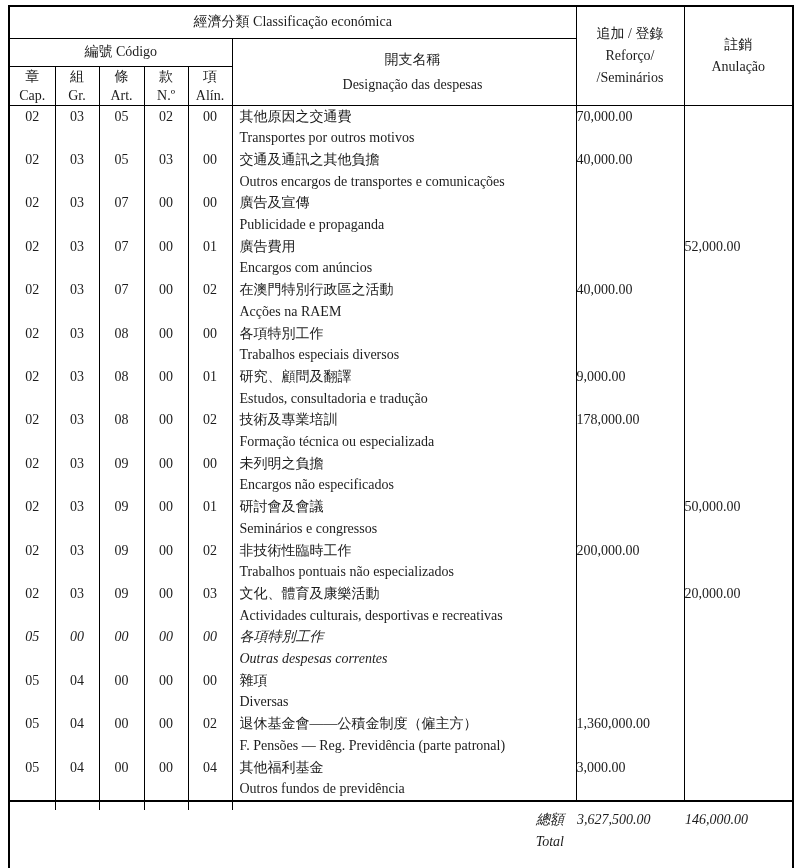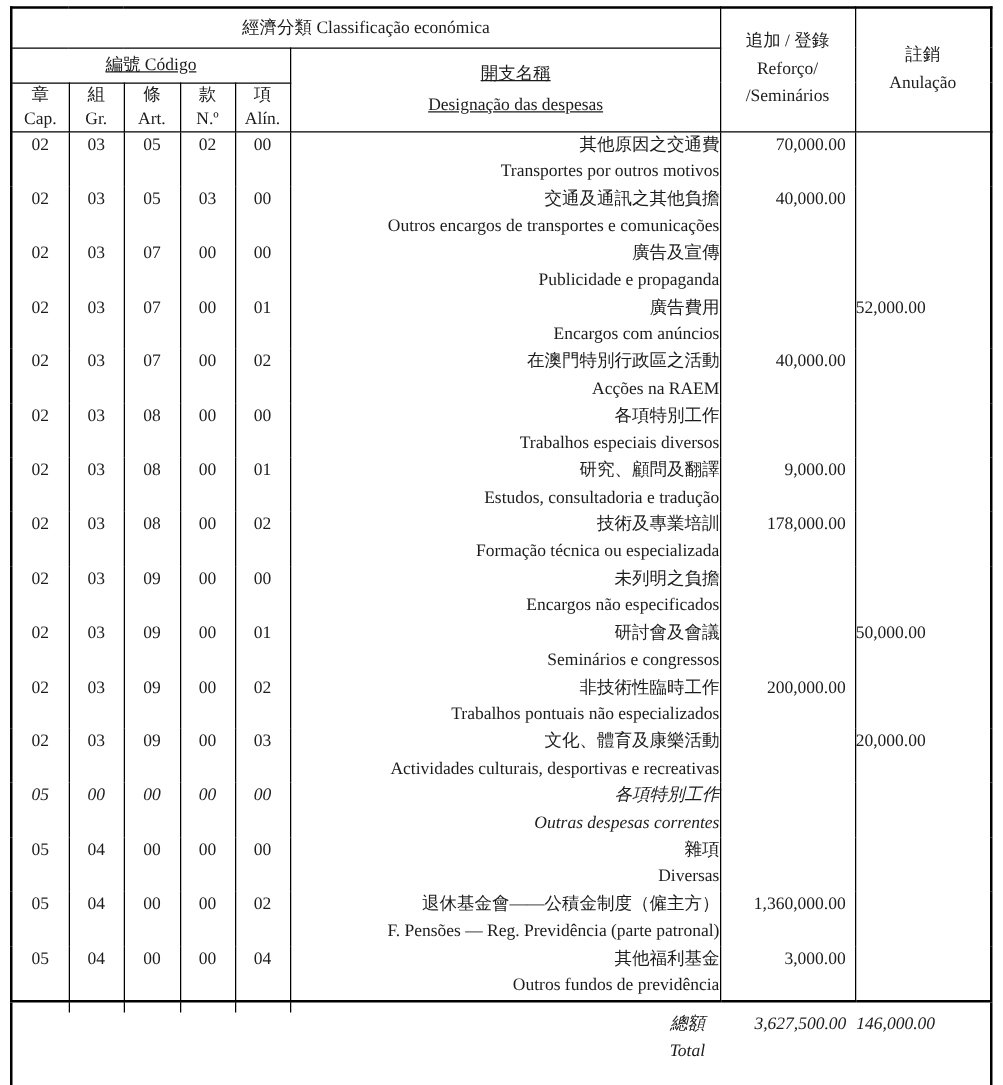--- a/index.html
+++ b/index.html
@@ -27,39 +27,39 @@
     font-size: 14px;
   }
   
   thead th {
     font-weight: normal;
     border: 1px solid #000;
     text-align: center;
     padding: 0;
   }
   tr.h1 { height: 32px; }
-  tr.h2 { height: 28px; text-decoration: underline; }
+  tr.h2 { height: 28px; }
   tr.h3 { height: 38px; }
   th.classification { font-size: 14px; }
   th.designation div { line-height: 25px; margin-left: 17px; }
   th.amount-head { vertical-align: middle; }
   th.amount-head div { line-height: 22px; }
   th.code-col div { line-height: 19px; }
   
   tbody td {
     border-left: 1px solid #000;
     border-right: 1px solid #000;
     vertical-align: top;
     padding: 0;
     line-height: 21.7px;
     height: 43.4px;
   }
   tr.entry td.code { text-align: center; }
-  td.desc { padding-left: 7px; text-align: right; }
-  td.num { text-align: right; padding-right: 7px; margin-top: 12px; }
+  td.desc { padding-left: 7px; }
+  td.num { text-align: left; padding-right: 7px; margin-top: 12px; }
   td.num-anu { padding-right: 4px; }
   tr.italic td { font-style: italic; }
   
   tr.totals td {
     border-top: 2px solid #000;
     height: 60px;
     vertical-align: top;
     font-style: italic;
     padding-top: 7px;
     line-height: 22px;

